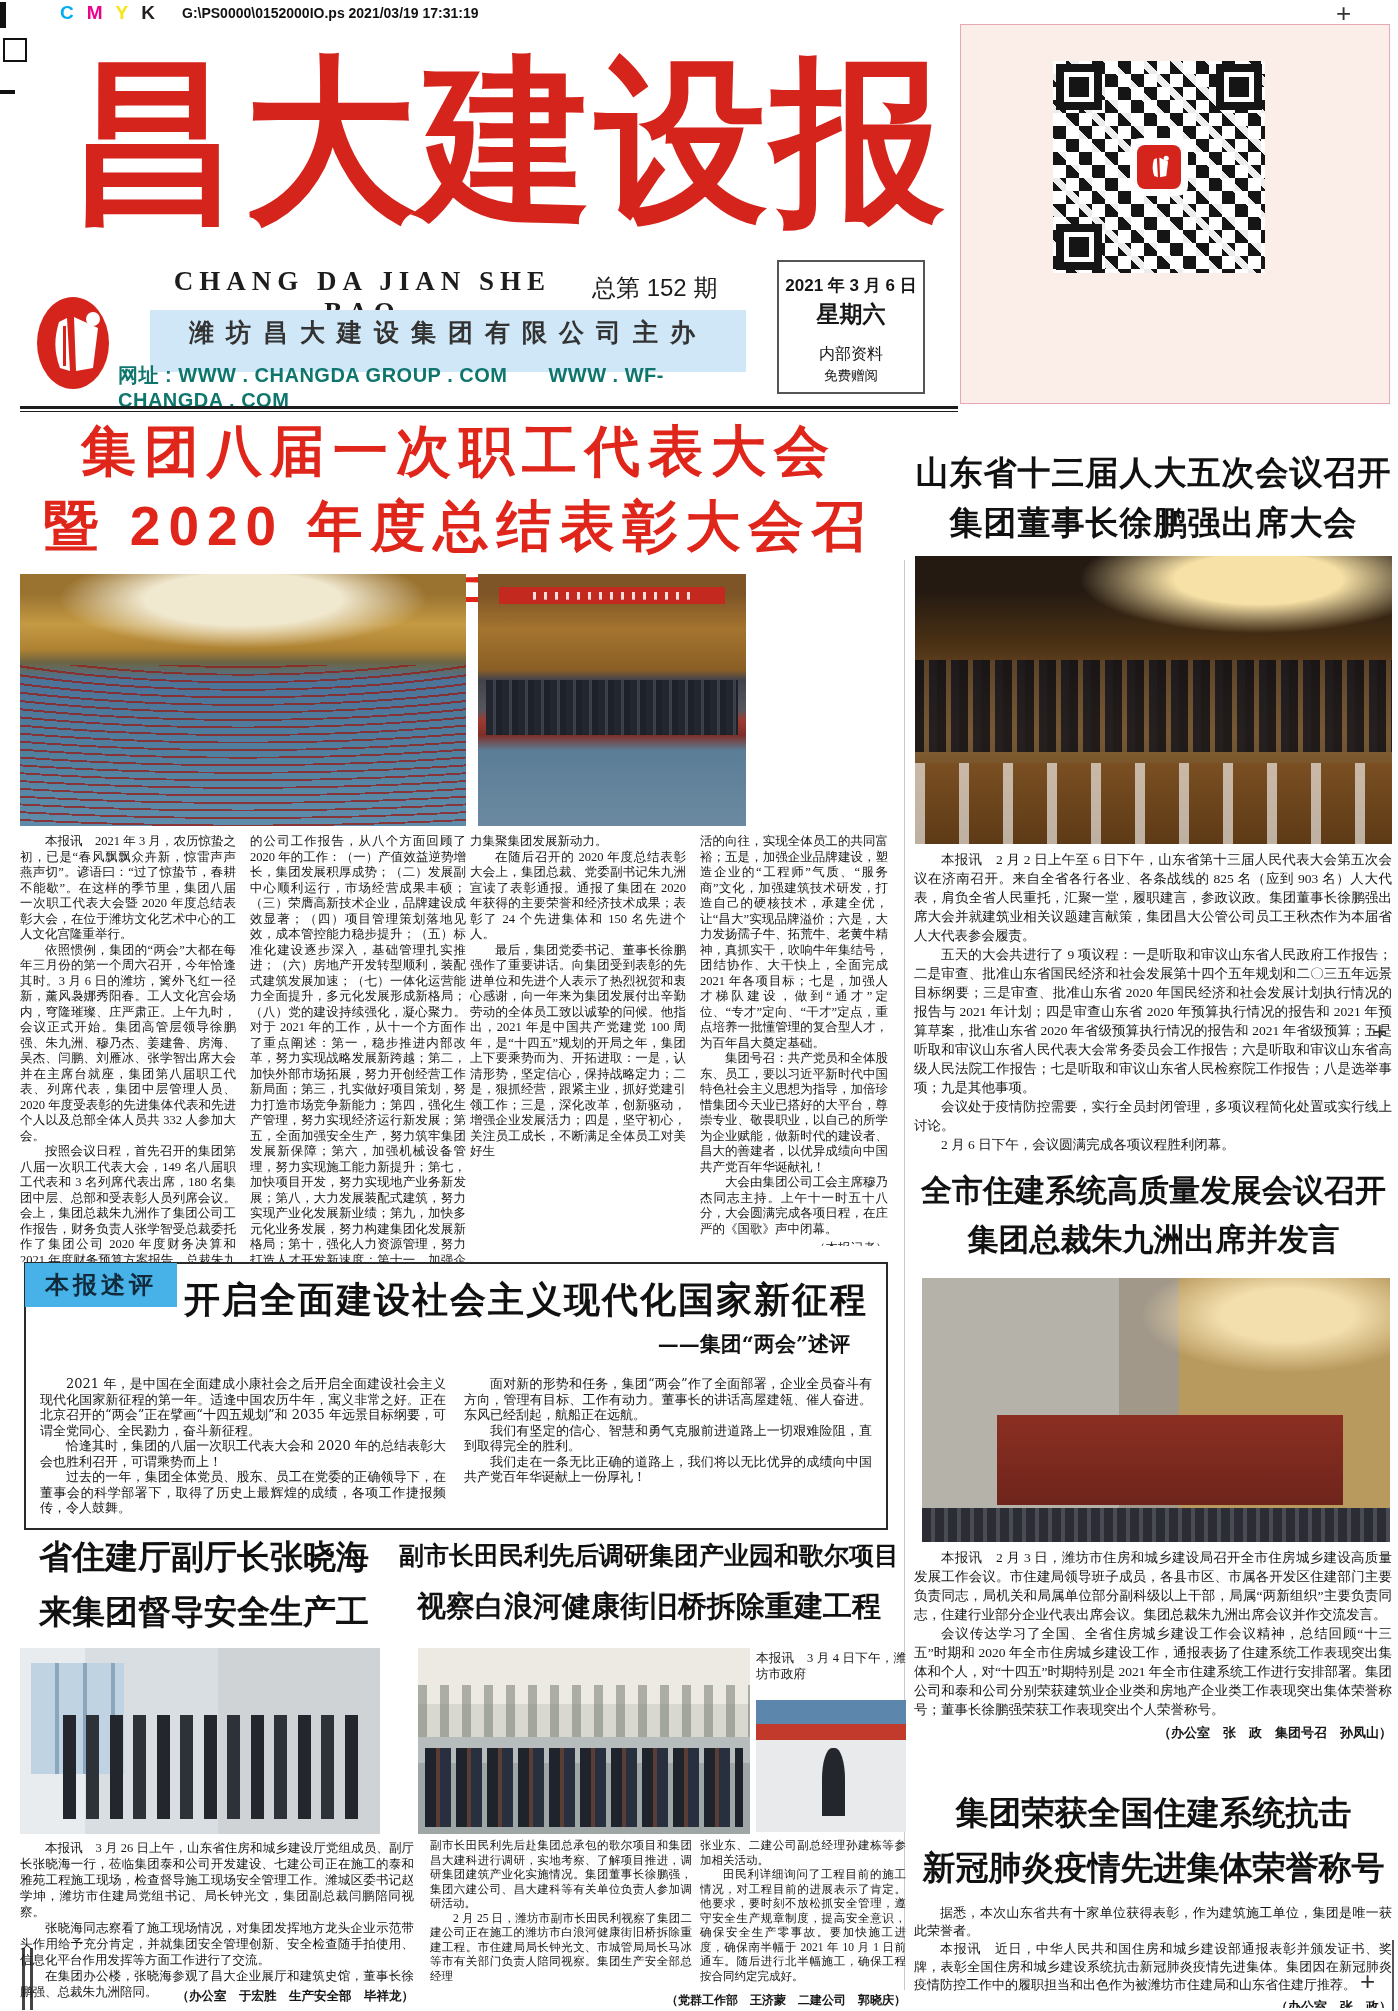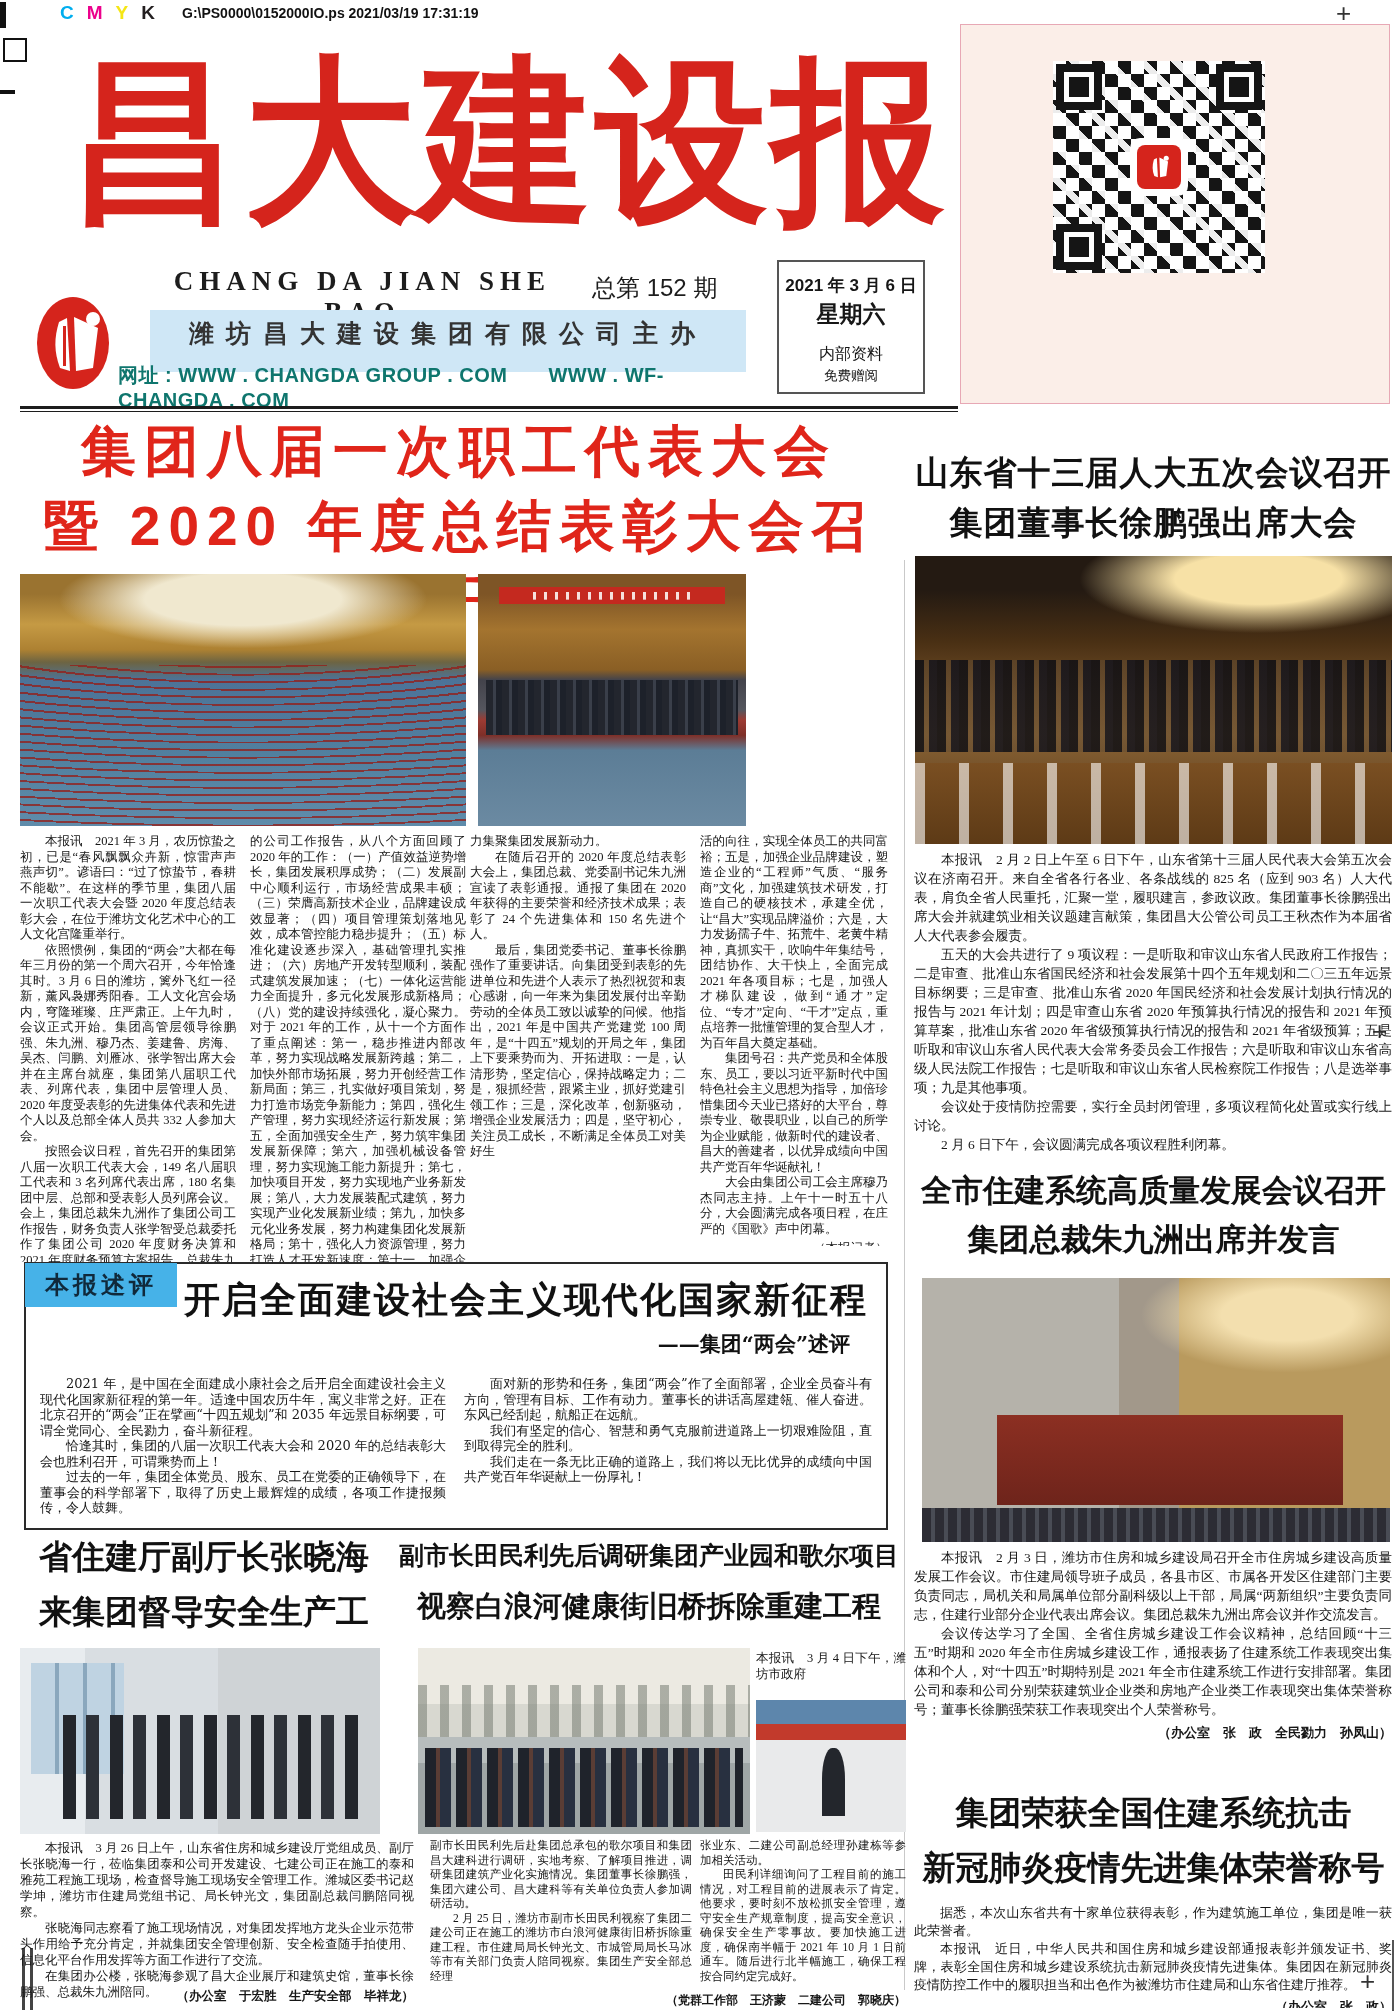--- a/index.html
+++ b/index.html
@@ -21,21 +21,21 @@
   .br-vline{left:1392px;top:1940px;width:2px;height:71px;background:#555;}
 
   
   .mast-title{left:58px;top:28px;width:900px;height:232px;color:#d5241c;
       font-family:"DejaVu Serif",serif;font-weight:900;font-size:172px;line-height:225px;
       text-align:center;letter-spacing:4px;transform:scaleY(1.04);}
   .mast-pinyin{left:140px;top:266px;width:445px;text-align:center;font-size:27px;font-weight:600;
       letter-spacing:6px;color:#1d1d1d;}
   .mast-issue{left:592px;top:272px;width:140px;font-size:24px;color:#1d1d1d;font-family:"Liberation Sans",sans-serif;}
   .blueband{left:150px;top:310px;width:596px;height:62px;background:#cfe7f6;
-      font-family:Liberation Sans, sans-serif;font-weight:700;font-size:25px;color:#333;
+      font-family:Liberation Serif, serif;font-weight:700;font-size:25px;color:#333;
       letter-spacing:12px;text-align:center;line-height:46px;}
   .mast-url{left:118px;top:362px;width:640px;font-family:"Liberation Sans",sans-serif;font-weight:700;
       font-size:20px;color:#0f766e;letter-spacing:.5px;}
   .datebox{left:777px;top:260px;width:148px;height:134px;border:2px solid #555;text-align:center;
       font-family:"Liberation Sans",sans-serif;box-sizing:border-box;padding-top:12px;}
   .datebox .d1{font-size:17px;font-weight:700;}
   .datebox .d2{font-size:23px;font-weight:700;margin-top:2px;}
   .datebox .d3{font-size:16px;margin-top:14px;}
   .datebox .d4{font-size:13.5px;margin-top:2px;}
   .qrpanel{left:960px;top:24px;width:430px;height:380px;background:#fbeee8;border:1px solid #e7a8b5;box-sizing:border-box;}
@@ -253,21 +253,21 @@
   <div class="abs black-head qs-head">
     <div class="h">全市住建系统高质量发展会议召开</div>
     <div class="h">集团总裁朱九洲出席并发言</div>
   </div>
   <div class="photo ph-quanshi"></div>
   <div class="abs bodycol qs-body">
     <div>
         <p>本报讯　2 月 3 日，潍坊市住房和城乡建设局召开全市住房城乡建设高质量发展工作会议。市住建局领导班子成员，各县市区、市属各开发区住建部门主要负责同志，局机关和局属单位部分副科级以上干部，局属“两新组织”主要负责同志，住建行业部分企业代表出席会议。集团总裁朱九洲出席会议并作交流发言。</p>
         <p>会议传达学习了全国、全省住房城乡建设工作会议精神，总结回顾“十三五”时期和 2020 年全市住房城乡建设工作，通报表扬了住建系统工作表现突出集体和个人，对“十四五”时期特别是 2021 年全市住建系统工作进行安排部署。集团公司和泰和公司分别荣获建筑业企业类和房地产企业类工作表现突出集体荣誉称号；董事长徐鹏强荣获工作表现突出个人荣誉称号。</p>
       </div>
-    <div class="byline">（办公室　张　政　全民勠力　孙凤山）</div>
+    <div class="byline">（办公室　张　政　集团号召　孙凤山）</div>
   </div>
 
   <div class="abs edit-box">
     <div class="edit-label">本报述评</div>
     <div class="edit-title">开启全面建设社会主义现代化国家新征程</div>
     <div class="edit-sub">——集团“两会”述评</div>
     <div class="edit-col edit-c1">
         <p>2021 年，是中国在全面建成小康社会之后开启全面建设社会主义现代化国家新征程的第一年。适逢中国农历牛年，寓义非常之好。正在北京召开的“两会”正在擘画“十四五规划”和 2035 年远景目标纲要，可谓全党同心、全民勠力，奋斗新征程。</p>
         <p>恰逢其时，集团的八届一次职工代表大会和 2020 年的总结表彰大会也胜利召开，可谓乘势而上！</p>
         <p>过去的一年，集团全体党员、股东、员工在党委的正确领导下，在董事会的科学部署下，取得了历史上最辉煌的成绩，各项工作捷报频传，令人鼓舞。</p>

